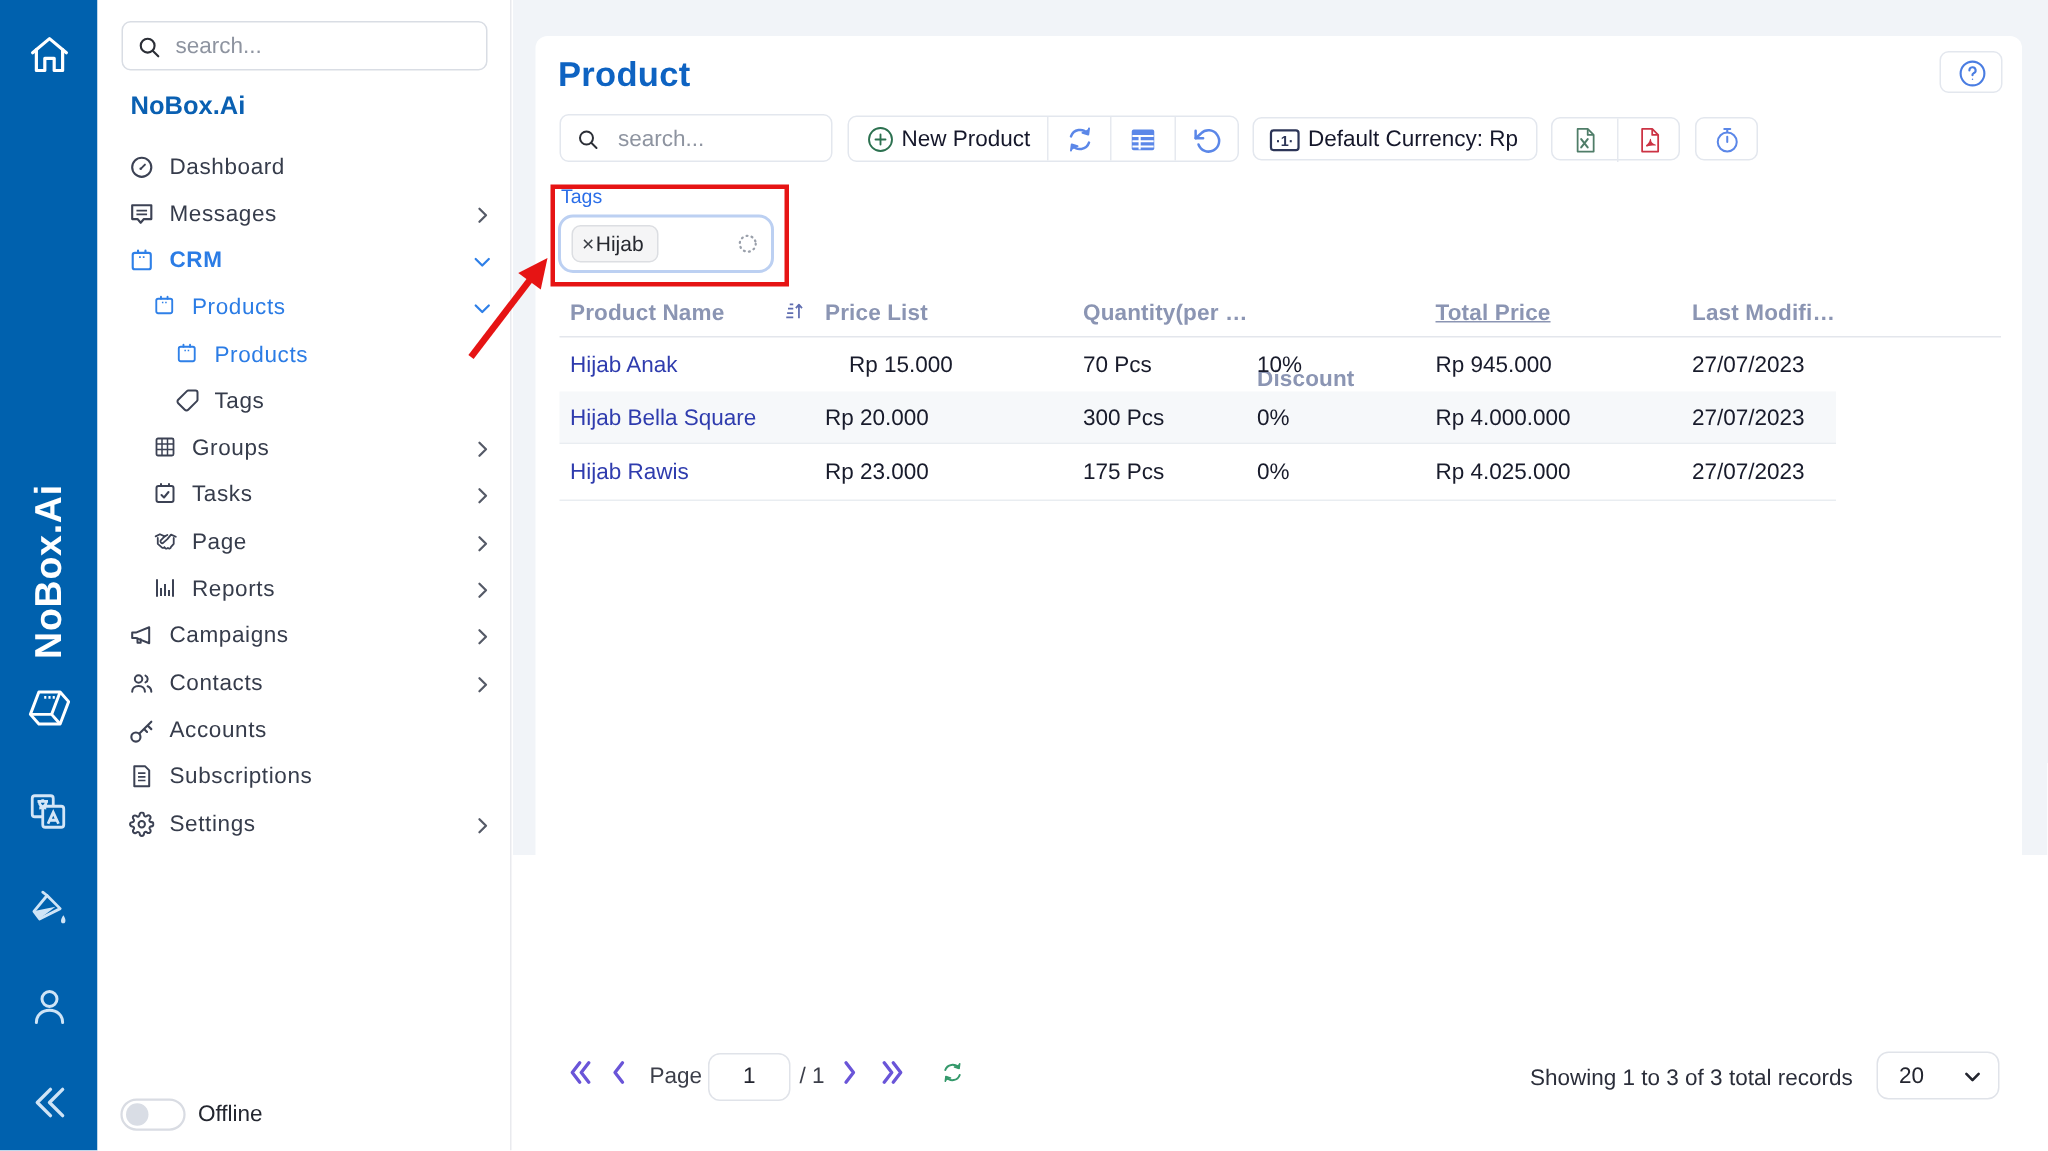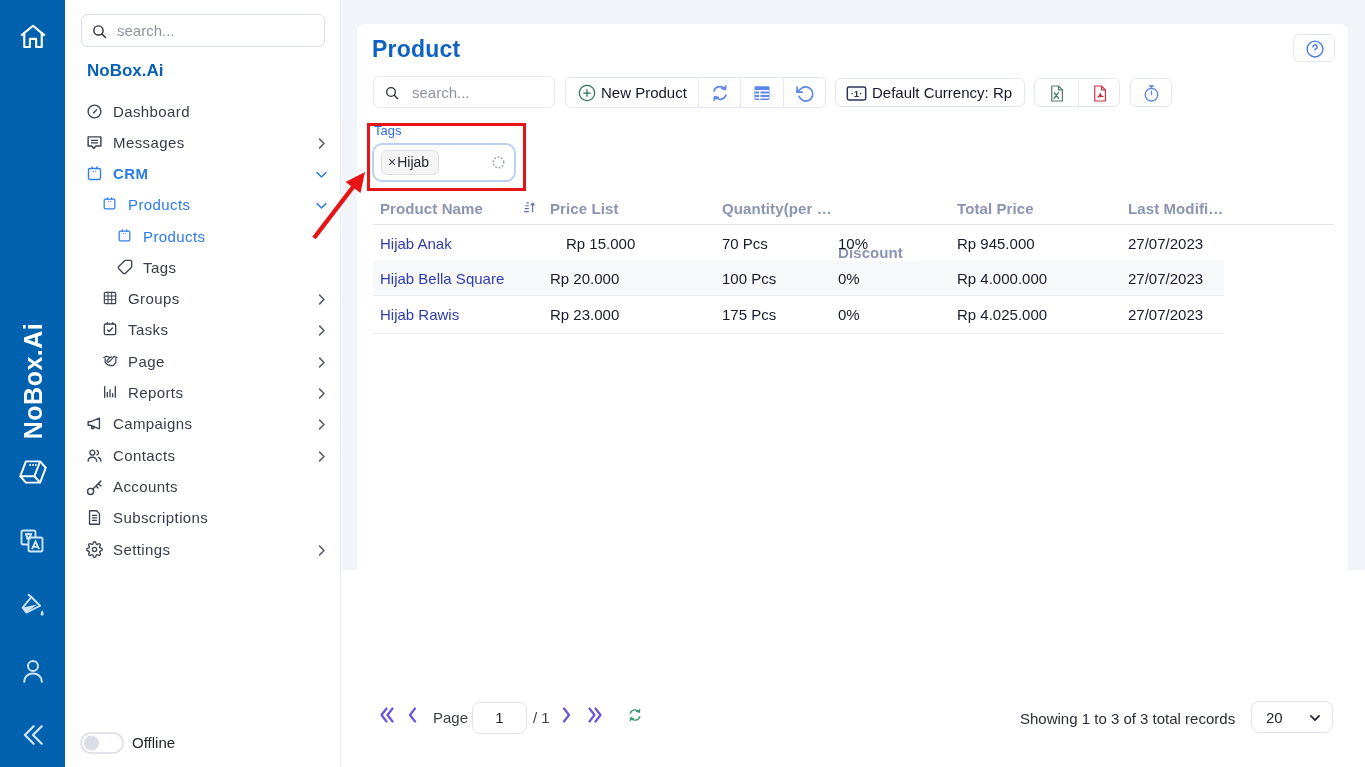--- a/index.html
+++ b/index.html
@@ -357,33 +357,33 @@
         <div id="rline2"></div>
         <div id="rline3"></div>
         <span class="th" style="left:23px; top:176px;">Product Name</span>
         <svg style="position:absolute; left:166px; top:177px;" width="14" height="13" viewBox="0 0 24 22" fill="none" stroke="#5f6db0" stroke-width="2">
           <path d="M10 3 H6 M10 8 H4 M10 13 H3 M10 18 H2"></path>
           <path d="M16.5 19 V4 M13 7.5 L16.5 3.5 L20 7.5" stroke-linejoin="round"></path>
         </svg>
         <span class="th" style="left:193px; top:176px;">Price List</span>
         <span class="th" style="left:365px; top:176px;">Quantity(per …</span>
         <span class="th" style="left:481px; top:176px;margin-top:44px;">Discount</span>
-        <span class="th" style="left:600px; top:176px;">Total Price</span>
+        <span class="th" style="left:600px; top:176px;text-decoration:underline;">Total Price</span>
         <span class="th" style="left:771px; top:176px;">Last Modifi…</span>
 
         <span class="td link" style="left:23px; top:211px;">Hijab Anak</span>
         <span class="td" style="left:209px; top:211px;text-align:center;">Rp 15.000</span>
         <span class="td" style="left:365px; top:211px;">70 Pcs</span>
         <span class="td" style="left:481px; top:211px;">10%</span>
         <span class="td" style="left:600px; top:211px;">Rp 945.000</span>
         <span class="td" style="left:771px; top:211px;">27/07/2023</span>
 
         <span class="td link" style="left:23px; top:246px;">Hijab Bella Square</span>
         <span class="td" style="left:193px; top:246px;">Rp 20.000</span>
-        <span class="td" style="left:365px; top:246px;">100 Pcs</span>
+        <span class="td" style="left:365px; top:246px;">300 Pcs</span>
         <span class="td" style="left:481px; top:246px;">0%</span>
         <span class="td" style="left:600px; top:246px;">Rp 4.000.000</span>
         <span class="td" style="left:771px; top:246px;">27/07/2023</span>
 
         <span class="td link" style="left:23px; top:282px;">Hijab Rawis</span>
         <span class="td" style="left:193px; top:282px;">Rp 23.000</span>
         <span class="td" style="left:365px; top:282px;">175 Pcs</span>
         <span class="td" style="left:481px; top:282px;">0%</span>
         <span class="td" style="left:600px; top:282px;">Rp 4.025.000</span>
         <span class="td" style="left:771px; top:282px;">27/07/2023</span>

